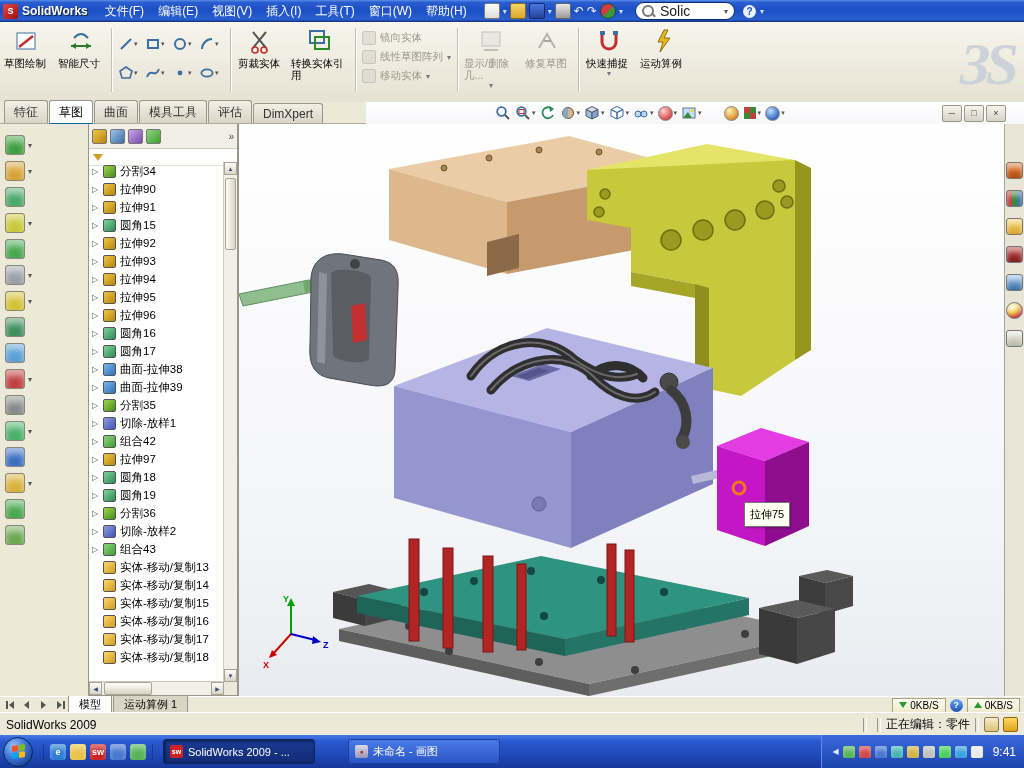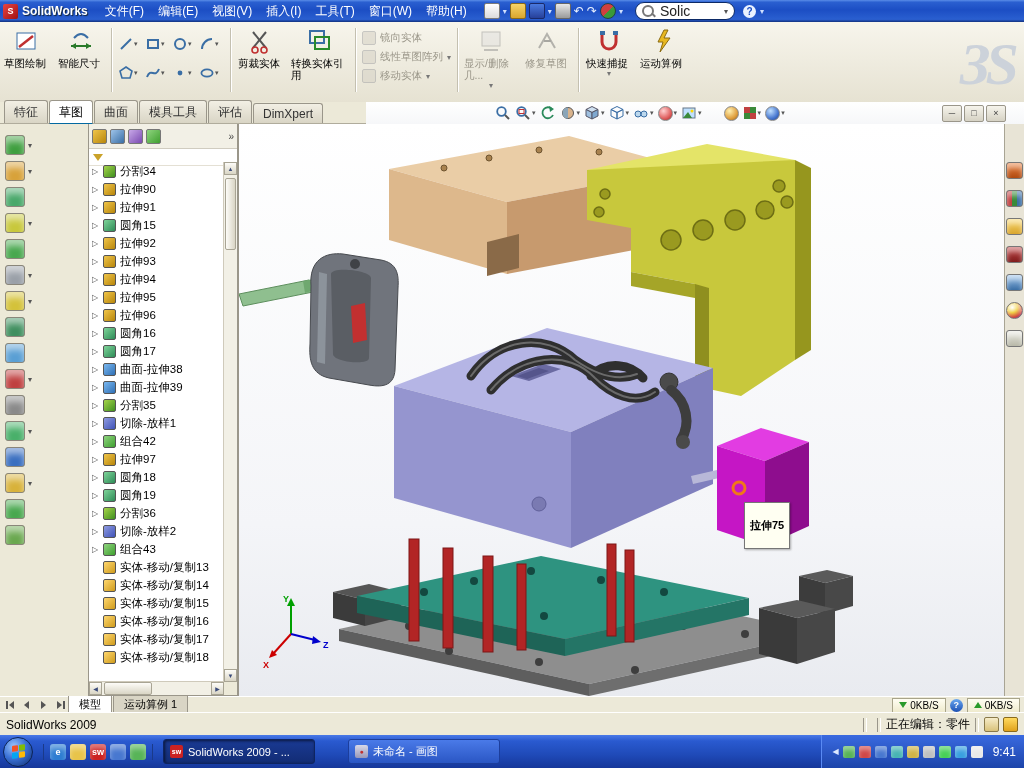--- a/index.html
+++ b/index.html
@@ -92,21 +92,21 @@
   .hscroll{position:absolute;left:0;bottom:0;right:13px;height:13px;background:#F2F0E6;border-top:1px solid #cfcabb;display:flex;align-items:center;}
   .sb-btn{width:13px;height:13px;background:linear-gradient(#fdfcf8,#d9d5c5);border:1px solid #a8a494;
     font-size:6px;color:#3a4a7a;display:flex;align-items:center;justify-content:center;box-sizing:border-box;flex:none;}
   .sb-thumb-v{position:absolute;left:1px;right:1px;top:16px;height:70px;background:linear-gradient(90deg,#fdfcf8,#d9d5c5);border:1px solid #a8a494;border-radius:2px;}
   .sb-thumb-h{width:46px;height:11px;background:linear-gradient(#fdfcf8,#d9d5c5);border:1px solid #a8a494;border-radius:2px;margin-left:2px;}
   .sb-up{position:absolute;top:0;left:0;} .sb-dn{position:absolute;bottom:0;left:0;}
   .corner{position:absolute;right:0;bottom:0;width:13px;height:13px;background:#ECE9D8;}
   #viewport{position:absolute;left:238px;top:0;width:766px;height:572px;
     background:linear-gradient(#ffffff 0%,#f4f5f8 70%,#e9ebf0 100%);border-left:1px solid #9a968a;}
   #tooltip{position:absolute;left:505px;top:378px;background:#FFFFF2;border:1px solid #767676;
-    font-size:11px;padding:15px 5px;box-shadow:1px 1px 2px rgba(0,0,0,.3);font-weight:bold;}
+    font-size:11px;padding:4px 5px;box-shadow:1px 1px 2px rgba(0,0,0,.3);}
   #rightstrip{position:absolute;right:0;top:0;width:20px;height:572px;background:#E8E4D6;border-left:1px solid #a8a494;
     display:flex;flex-direction:column;align-items:center;padding-top:38px;gap:11px;box-sizing:border-box;}
   .rp-ic{width:15px;height:15px;border-radius:3px;border:1px solid #777;box-shadow:inset 0 5px 5px rgba(255,255,255,.5);}
   
   #docrow{position:absolute;left:0;top:696px;width:1024px;height:16px;background:#ECE9D8;border-top:1px solid #fff;
     display:flex;align-items:center;font-size:11px;}
   .nav-btn{width:15px;height:13px;display:flex;align-items:center;justify-content:center;gap:1px;margin-left:2px;}
   .tri-l{width:0;height:0;border-top:4px solid transparent;border-bottom:4px solid transparent;border-right:5px solid #555;}
   .tri-r{width:0;height:0;border-top:4px solid transparent;border-bottom:4px solid transparent;border-left:5px solid #555;}
   .nav-bar{width:2px;height:8px;background:#555;}

